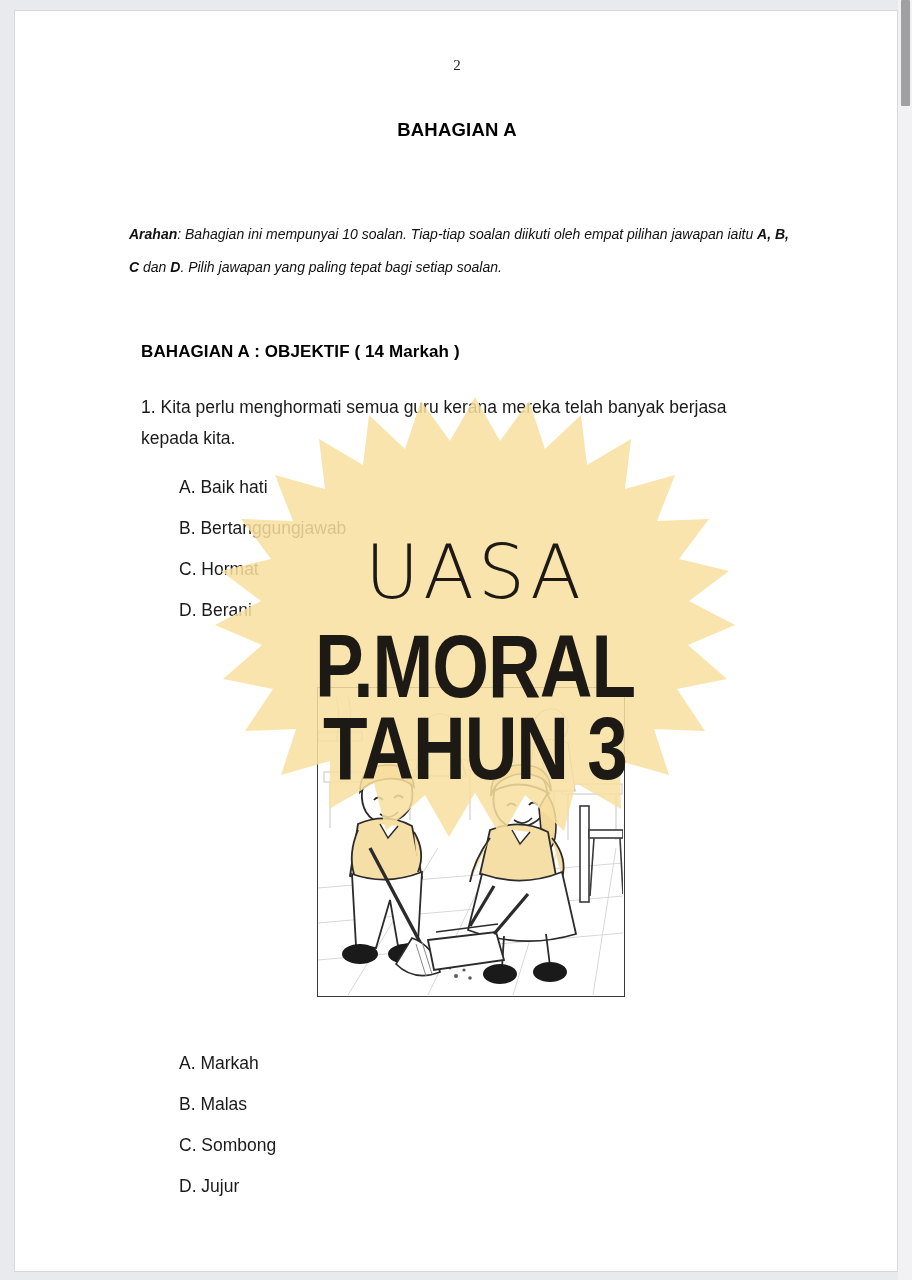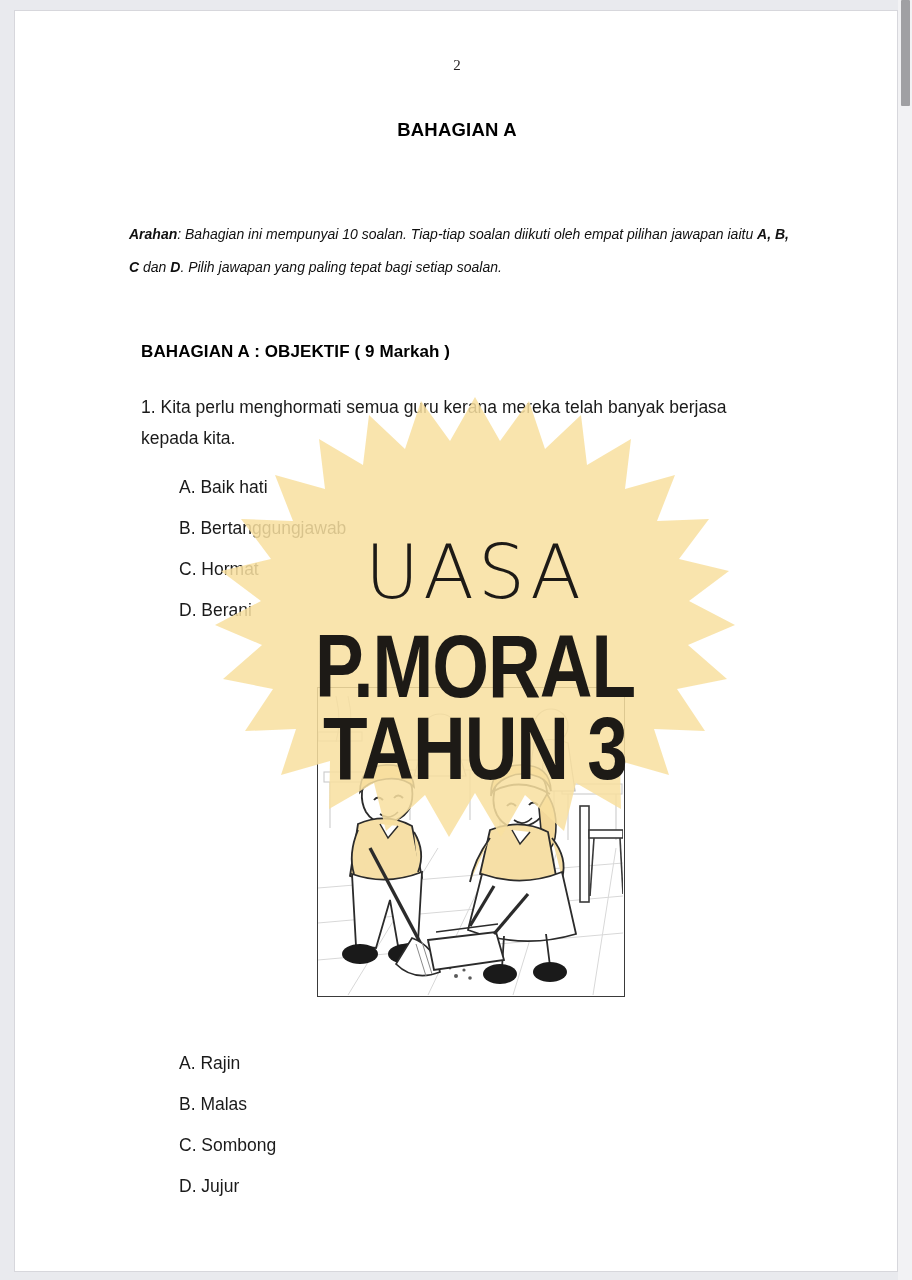--- a/index.html
+++ b/index.html
@@ -210,21 +210,21 @@
 
     <div class="page-number">2</div>
 
     <div class="center-head" id="bahagian-a-title">BAHAGIAN A</div>
 
 
     <div id="arahan-para">
       <b>Arahan</b><span>: Bahagian ini mempunyai 10 soalan. Tiap-tiap soalan diikuti oleh empat pilihan jawapan iaitu </span><b>A,</b><span> </span><b>B,</b><span> </span><b>C</b><span> dan </span><b>D</b><span>. Pilih jawapan yang paling tepat bagi setiap soalan.</span>
     </div>
 
-    <div id="section-title">BAHAGIAN A : OBJEKTIF ( 9 Markah )</div>
+    <div id="section-title">BAHAGIAN A : OBJEKTIF ( 14 Markah )</div>
 
     <div class="question-text" id="q1-text">1. Kita perlu menghormati semua guru kerana mereka telah banyak berjasa kepada kita.</div>
 
     <div class="option" id="q1-opt-a">A. Baik hati</div>
     <div class="option" id="q1-opt-b">B. Bertanggungjawab</div>
     <div class="option" id="q1-opt-c">C. Hormat</div>
     <div class="option" id="q1-opt-d">D. Berani</div>
 
 
     <div id="illustration">
@@ -340,21 +340,21 @@
           <ellipse cx="232" cy="284" rx="17" ry="10" fill="#1a1a1a"></ellipse>
 
           <path d="M110 252 l68 -8 l8 28 l-70 10 z" fill="#ffffff" stroke="#2b2b2b" stroke-width="1.8"></path>
           <path d="M118 244 l62 -8" fill="none" stroke="#2b2b2b" stroke-width="1.4"></path>
           <line x1="176" y1="246" x2="210" y2="206" stroke="#2b2b2b" stroke-width="3.2"></line>
           <line x1="152" y1="238" x2="176" y2="198" stroke="#2b2b2b" stroke-width="3.2"></line>
         </g>
       </svg>
     </div>
 
-    <div class="option" id="q2-opt-a">A. Rajin</div>
+    <div class="option" id="q2-opt-a">A. Markah</div>
     <div class="option" id="q2-opt-b">B. Malas</div>
     <div class="option" id="q2-opt-c">C. Sombong</div>
     <div class="option" id="q2-opt-d">D. Jujur</div>
 
     <div id="watermark">
       <svg width="528" height="548" viewBox="0 0 528 548" xmlns="http://www.w3.org/2000/svg">
         <polygon points="264,0 289,44 318,4 334,52 370,18 376,68 420,42 414,92 464,78 446,124 498,122 468,162 518,174 478,204 524,228 477,248 516,282 466,292 494,334 443,332 458,378 409,364 410,412 365,386 353,434 314,398 290,440 264,396 238,440 214,398 175,434 163,386 118,412 119,364 70,378 85,332 34,334 62,292 12,282 51,248 4,228 50,204 10,174 60,162 30,122 82,124 64,78 114,92 108,42 152,68 158,18 194,52 210,4 239,44" fill="#F8E0A0" fill-opacity="0.86"></polygon>
       </svg>
       <div class="wm-text" id="wm-line1">UASA</div>
       <div class="wm-text" id="wm-line2">P.MORAL</div>

